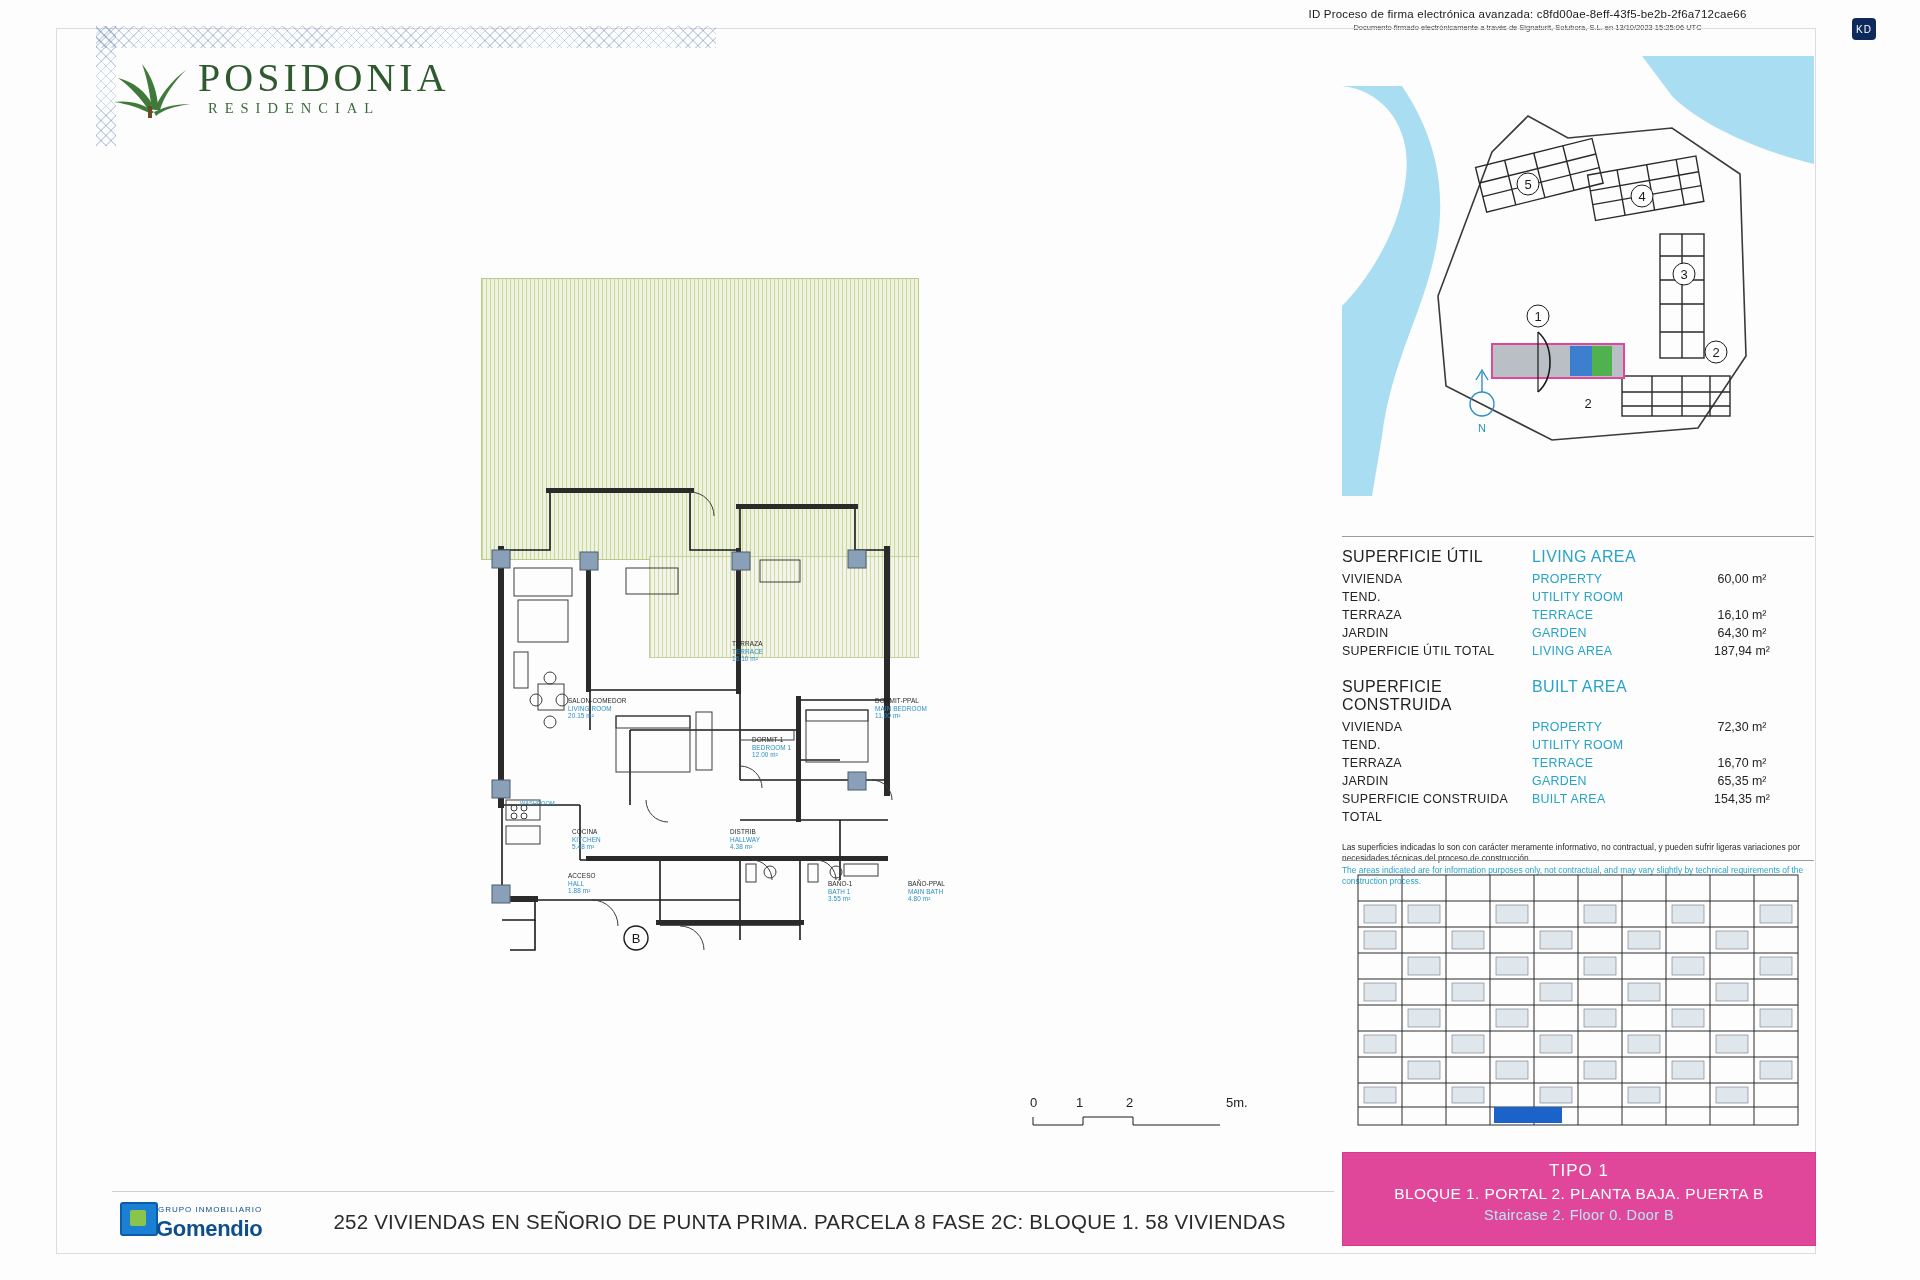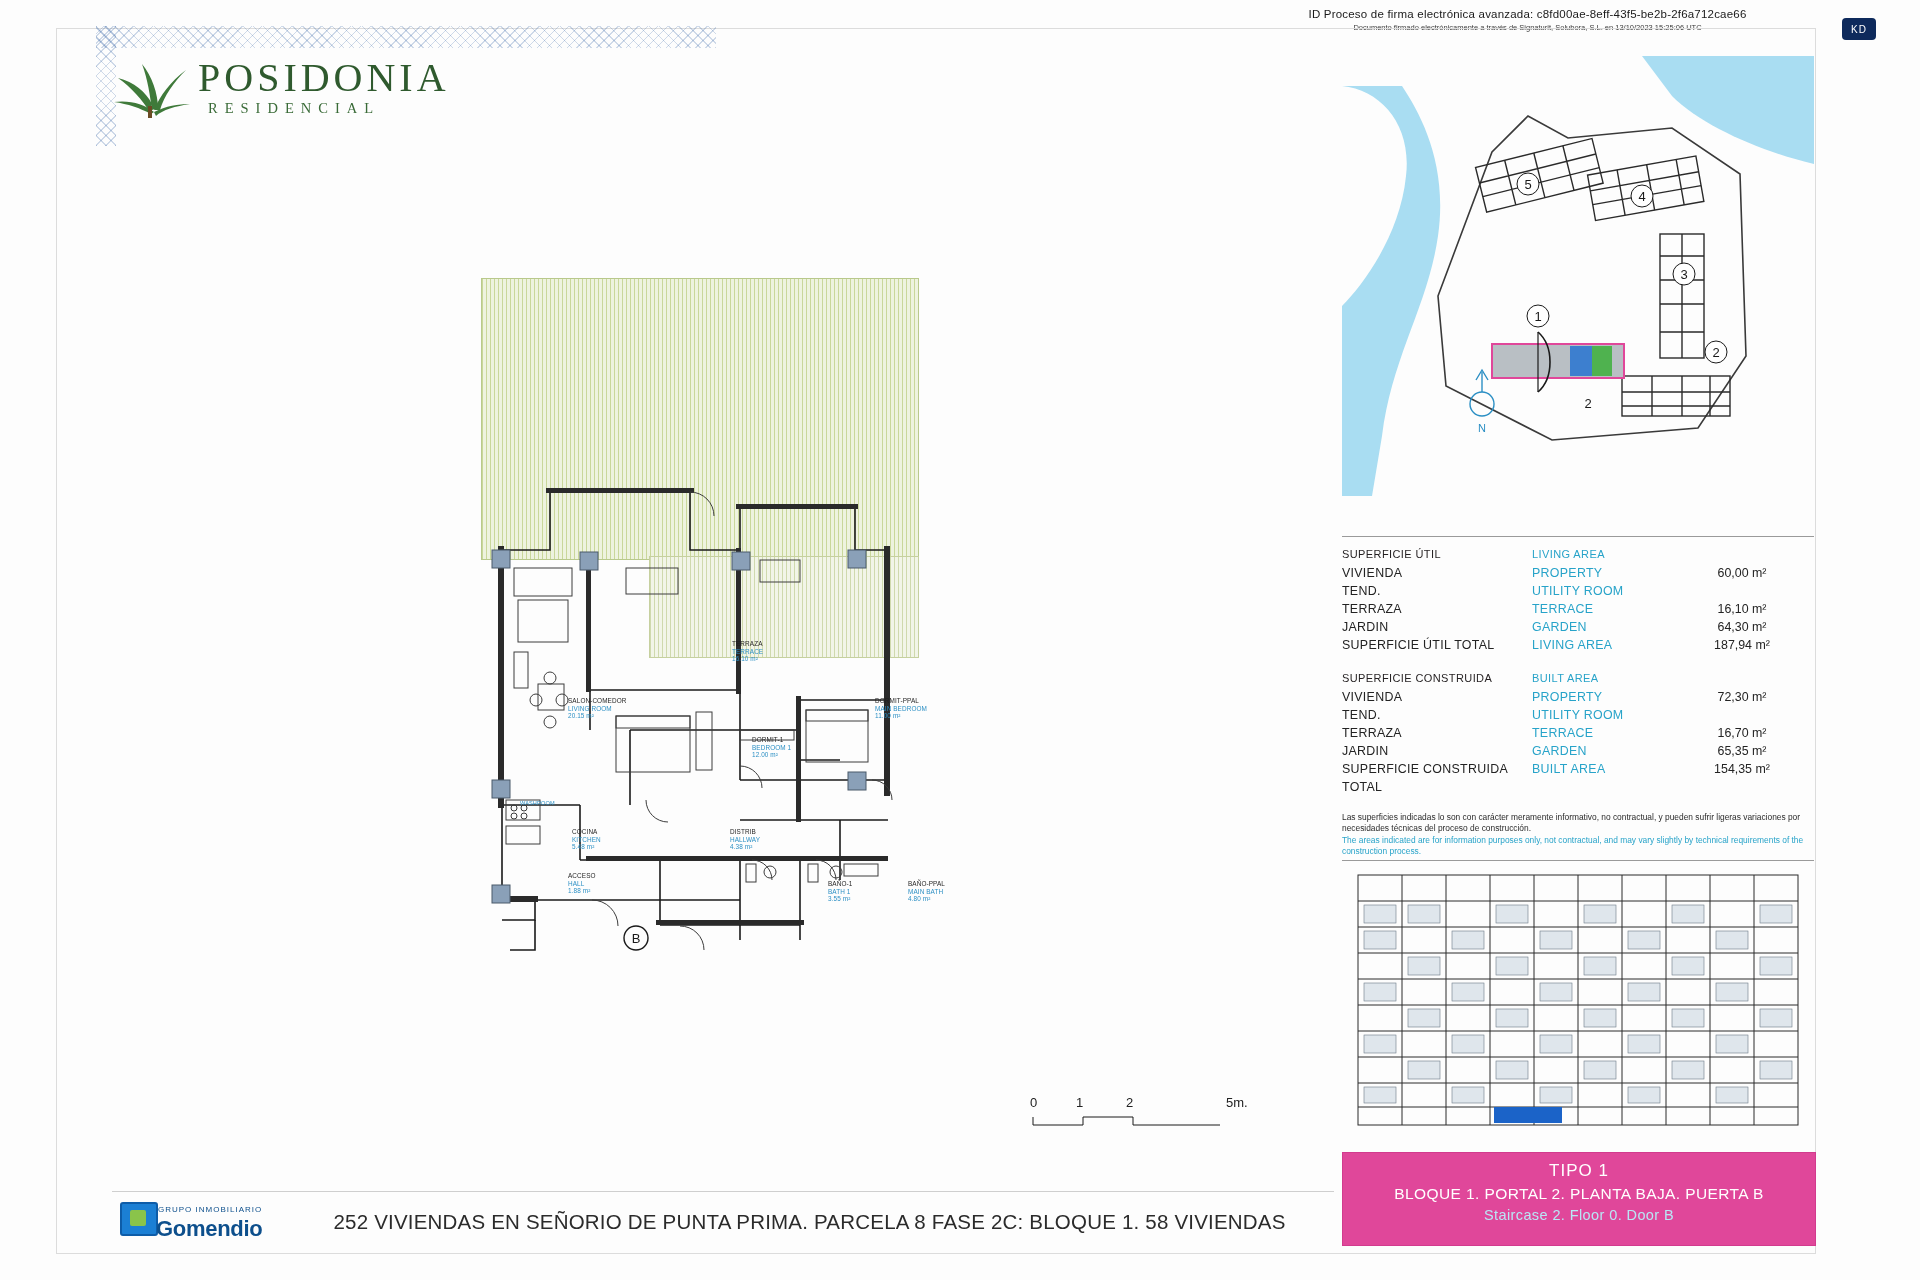--- a/index.html
+++ b/index.html
@@ -4,21 +4,21 @@
 <style>
   html, body { margin:0; padding:0; background:#ffffff; }
   body { width:1920px; height:1280px; font-family:"Liberation Sans", sans-serif; color:#231f20; overflow:hidden; }
 
   #sheet { position:relative; width:1920px; height:1280px; background:#fdfdfd; }
 
   
   .sig-band { position:absolute; left:1155px; top:8px; width:745px; height:44px; }
   .sig-line1 { font-size:11.5px; color:#1a1a1a; text-align:center; letter-spacing:.2px; white-space:nowrap; }
   .sig-line2 { font-size:7.5px; color:#3a3a3a; text-align:center; margin-top:3px; white-space:nowrap; }
-  .sig-logo { position:absolute; right:24px; top:10px; width:34px; height:22px; border-radius:4px;
+  .sig-logo { position:absolute; right:24px; top:10px; width:24px; height:22px; border-radius:4px;
               background:#0e2a5c; color:#fff; font-size:10px; display:flex; align-items:center; justify-content:center;
               letter-spacing:1px; }
 
   
   .frame { position:absolute; left:56px; top:28px; width:1758px; height:1224px; border:1px solid #dcdcdc; }
 
   
   .hatch-strip { position:absolute; left:96px; top:26px; width:620px; height:22px;
     background:
       repeating-linear-gradient(45deg, rgba(40,90,160,.22) 0 1px, transparent 1px 7px),
@@ -67,21 +67,21 @@
   .bottom-title { position:absolute; left:180px; top:18px; width:1035px; text-align:center; font-size:20.5px;
                   color:#2b2b2b; letter-spacing:.2px; }
 
   
   .rightcol { position:absolute; left:1342px; top:56px; width:472px; height:1166px; }
 
   .site-box { position:absolute; left:0; top:0; width:472px; height:480px; border-bottom:1px solid #9a9a9a; overflow:hidden; }
 
   
   .areas { position:absolute; left:0; top:492px; width:472px; }
-  .area-h { display:flex; font-size:11px; margin-bottom:4px; }
+  .area-h { display:flex; font-size:16px; margin-bottom:4px; }
   .area-h .es { width:190px; letter-spacing:.4px; }
   .area-h .en { color:#27a3c9; letter-spacing:.4px; }
   .area-row { display:flex; font-size:12.4px; line-height:18px; }
   .area-row .es { width:190px; color:#232323; letter-spacing:.3px; }
   .area-row .en { width:150px; color:#27a3c9; letter-spacing:.3px; }
   .area-row .val { width:120px; text-align:center; color:#232323; }
   .area-row.total .es { font-size:12.4px; }
   .area-gap { height:18px; }
   .notes { margin-top:16px; font-size:8.4px; line-height:10.5px; }
   .notes .es { color:#2b2b2b; }

